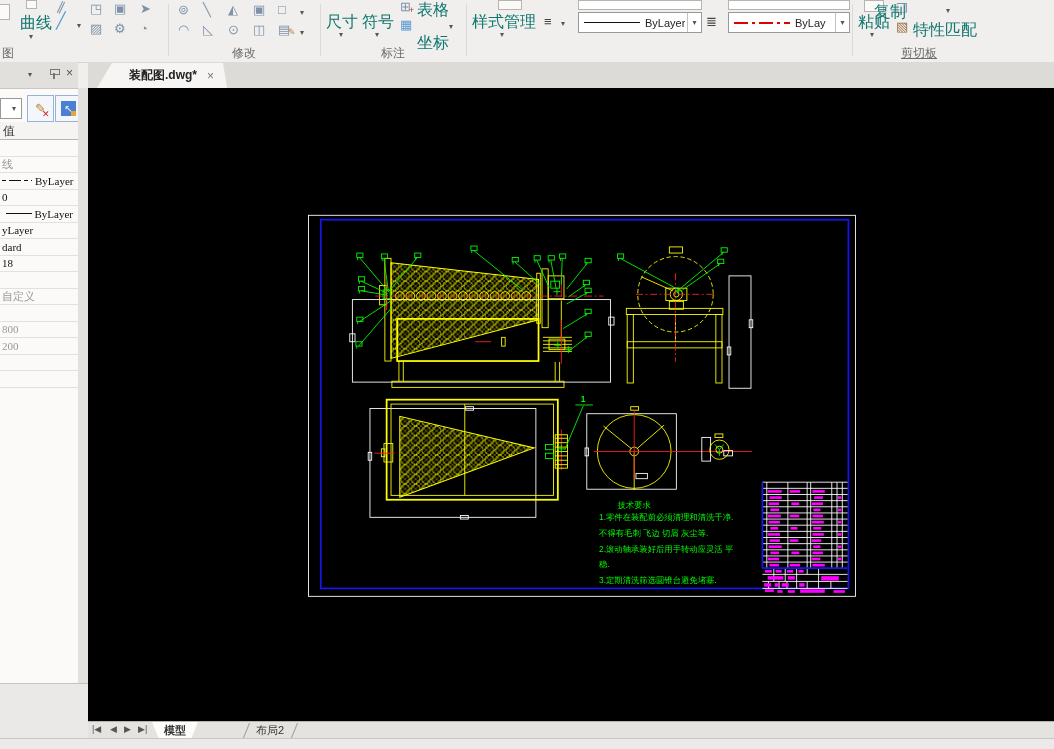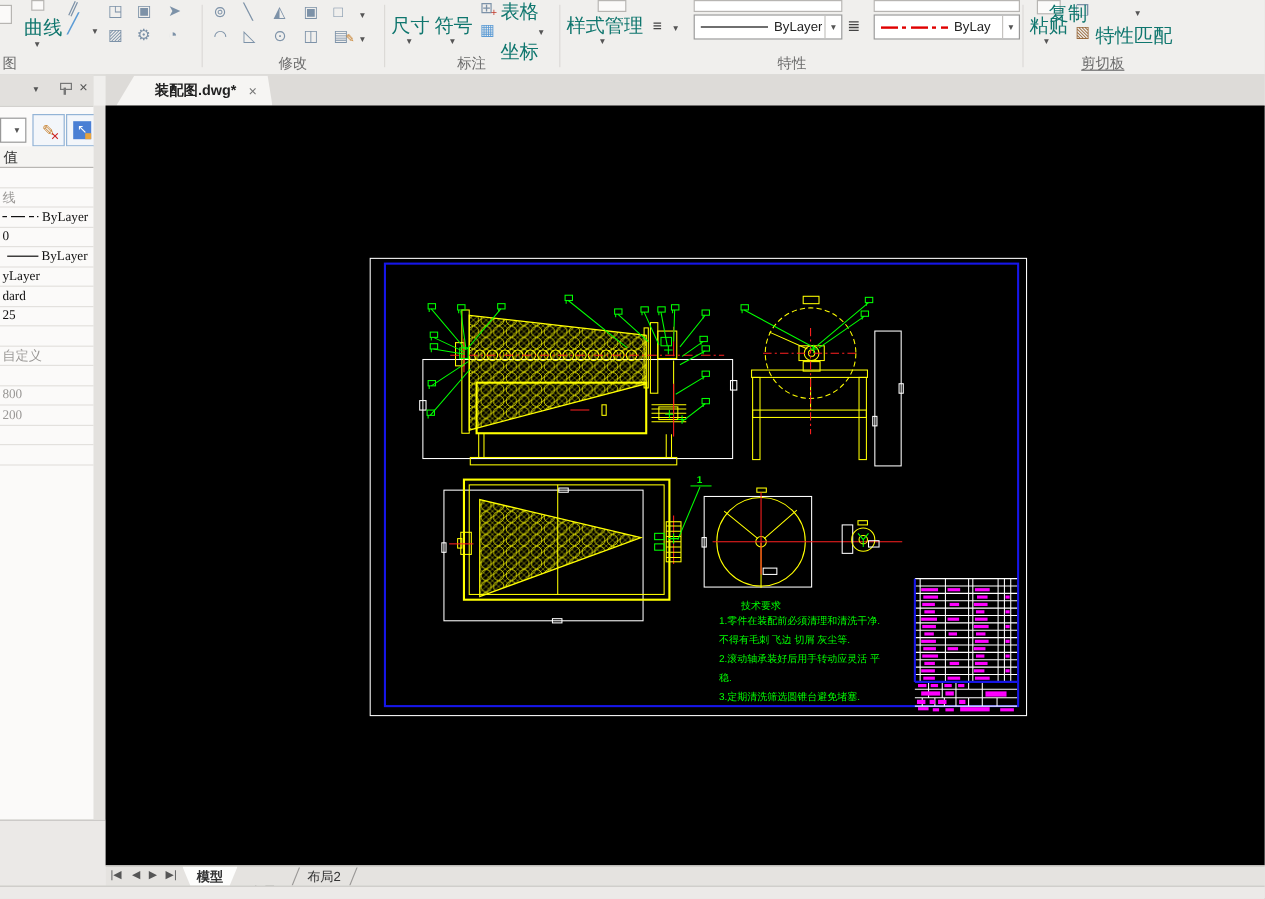--- a/index.html
+++ b/index.html
@@ -127,21 +127,20 @@
     <span class="val">ByLayer</span>
     <span class="cav">▾</span>
   </div>
   <div class="ric" style="left:706px;top:15px;color:#444;">≣</div>
   <div class="sliver" style="left:728px;top:0;width:120px;height:8px;background:#fff;"></div>
   <div class="combo" style="left:728px;top:12px;width:120px;">
     <span class="line rline"></span>
     <span class="val" style="max-width:34px;">ByLay</span>
     <span class="cav">▾</span>
   </div>
-  <div class="plabel" style="left:468px;width:384px;">特性</div>
   <div class="rsep" style="left:852px;"></div>
 
   <div class="sliver" style="left:864px;top:0;width:18px;height:10px;"></div>
   <div class="rtxt" style="left:854px;top:12px;width:40px;text-align:center;">粘贴</div>
   <div class="darr" style="left:870px;top:30px;">▾</div>
   <div class="ric" style="left:896px;top:2px;">❐</div>
   <div class="rtxt" style="left:874px;top:2px;">复制</div>
   <div class="darr" style="left:946px;top:6px;">▾</div>
   <div class="ric" style="left:896px;top:20px;color:#9a6b3f;">▧</div>
   <div class="rtxt" style="left:913px;top:20px;">特性匹配</div>
@@ -195,21 +194,21 @@
         <span class="lt solid"></span>
         <span>ByLayer</span>
       </div>
       <div class="prow">
         <span>yLayer</span>
       </div>
       <div class="prow">
         <span>dard</span>
       </div>
       <div class="prow">
-        <span>25</span>
+        <span>18</span>
       </div>
       <div class="prow"></div>
       <div class="prow muted">
         <span>自定义</span>
       </div>
       <div class="prow"></div>
       <div class="prow muted">
         <span>800</span>
       </div>
       <div class="prow muted">

